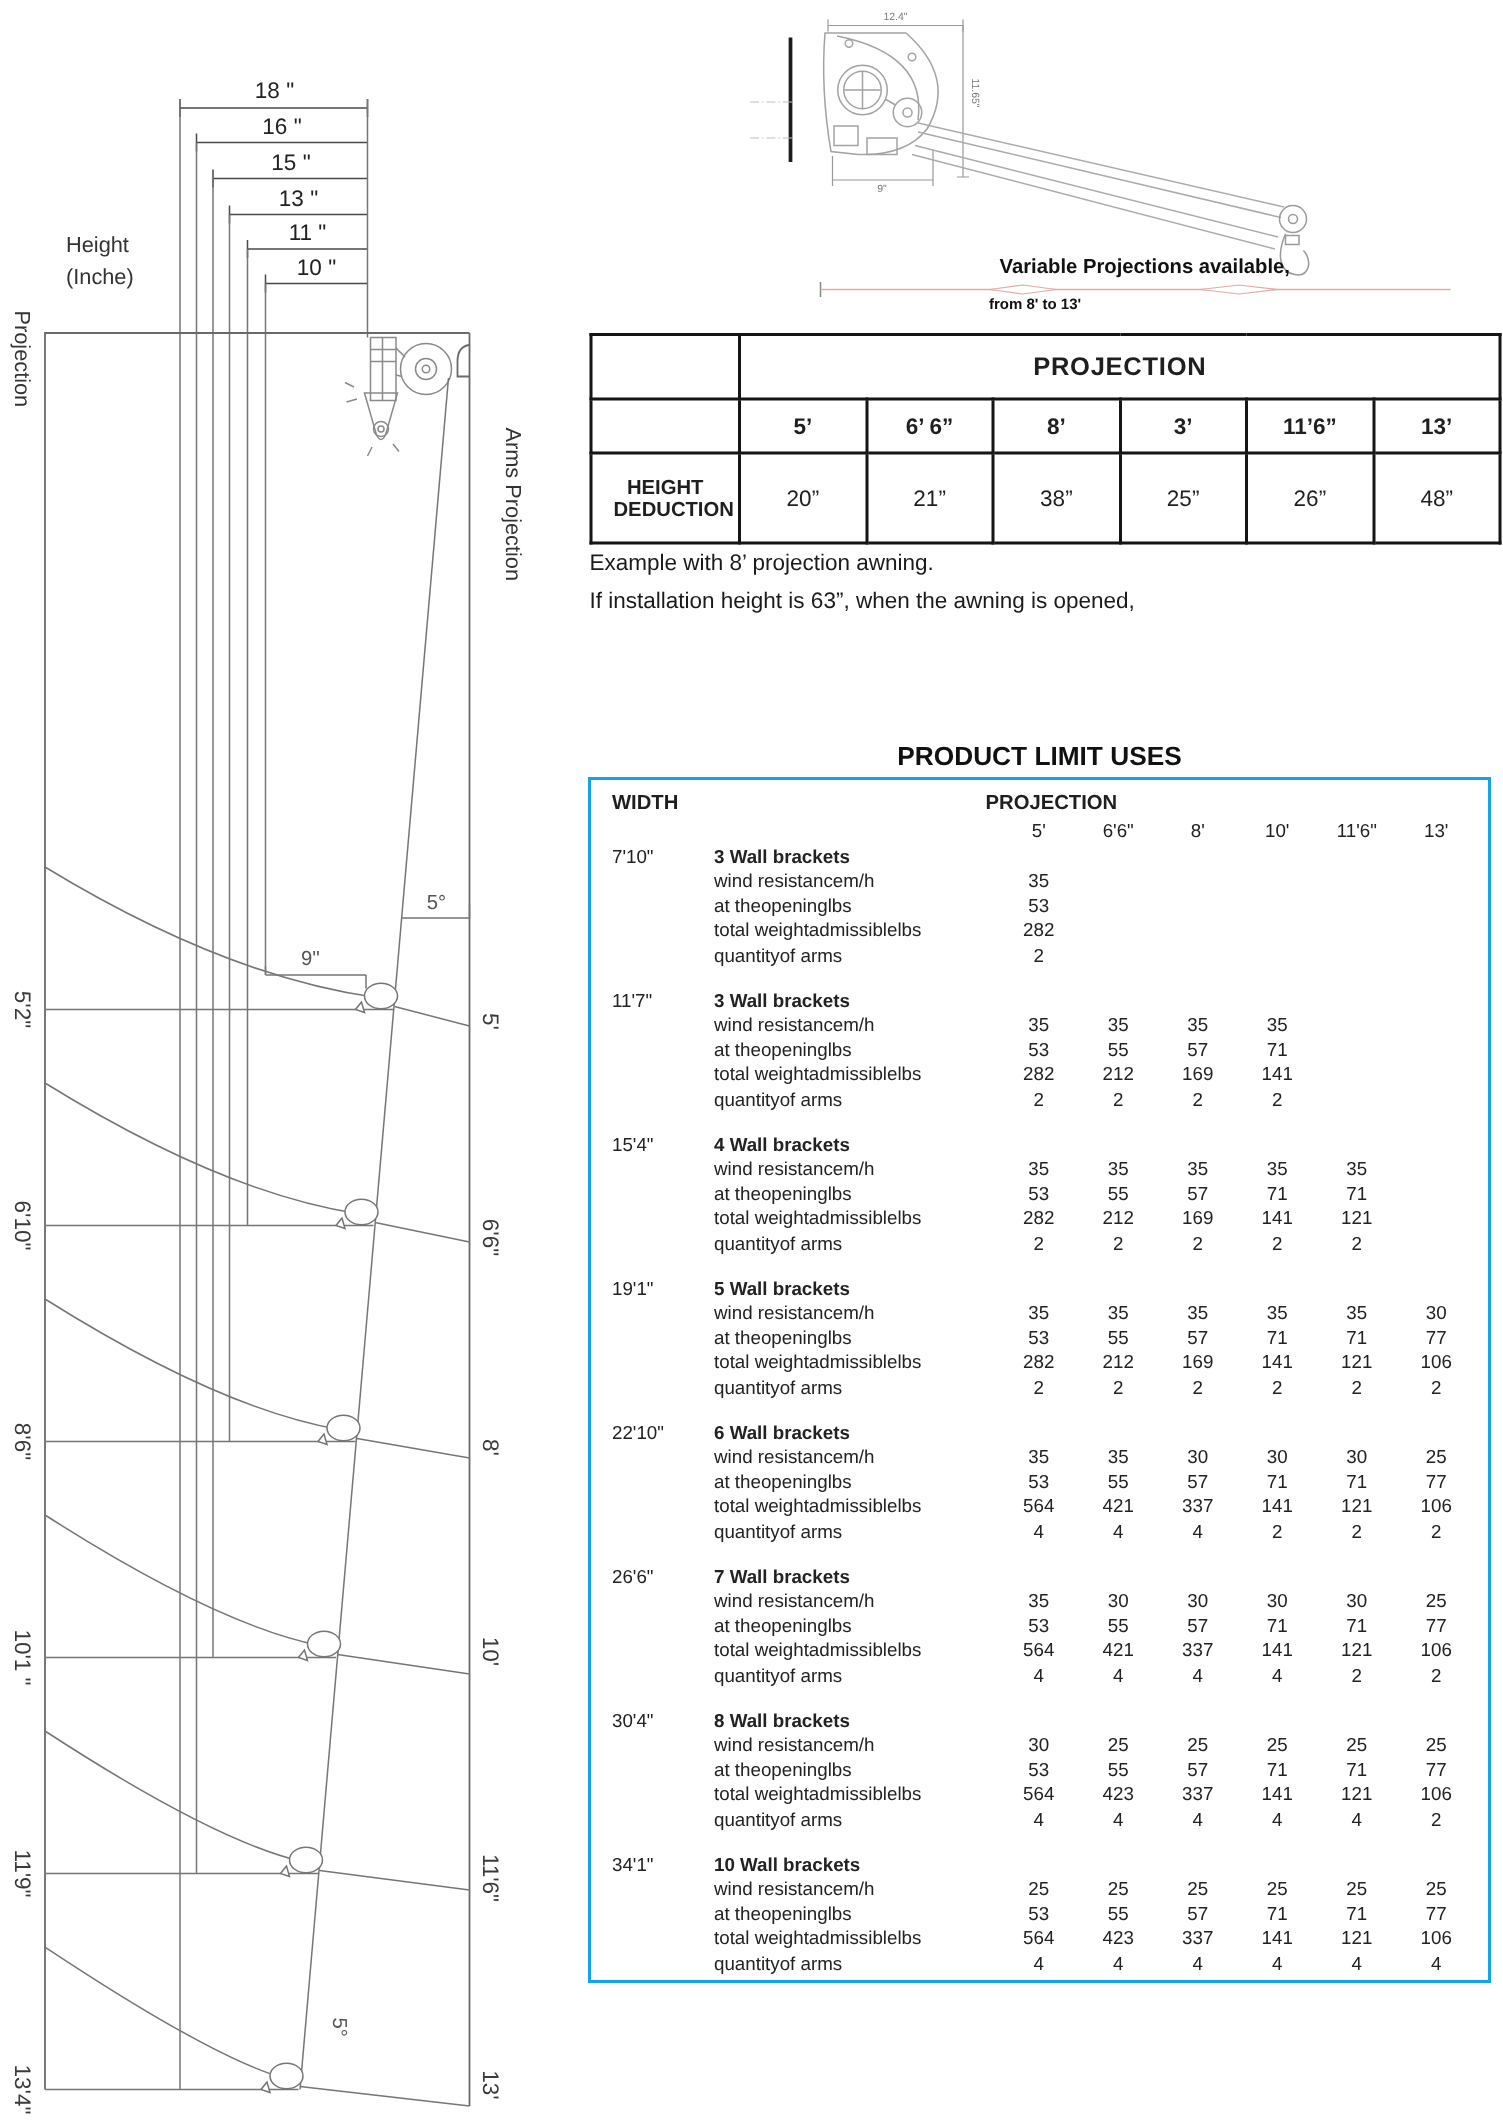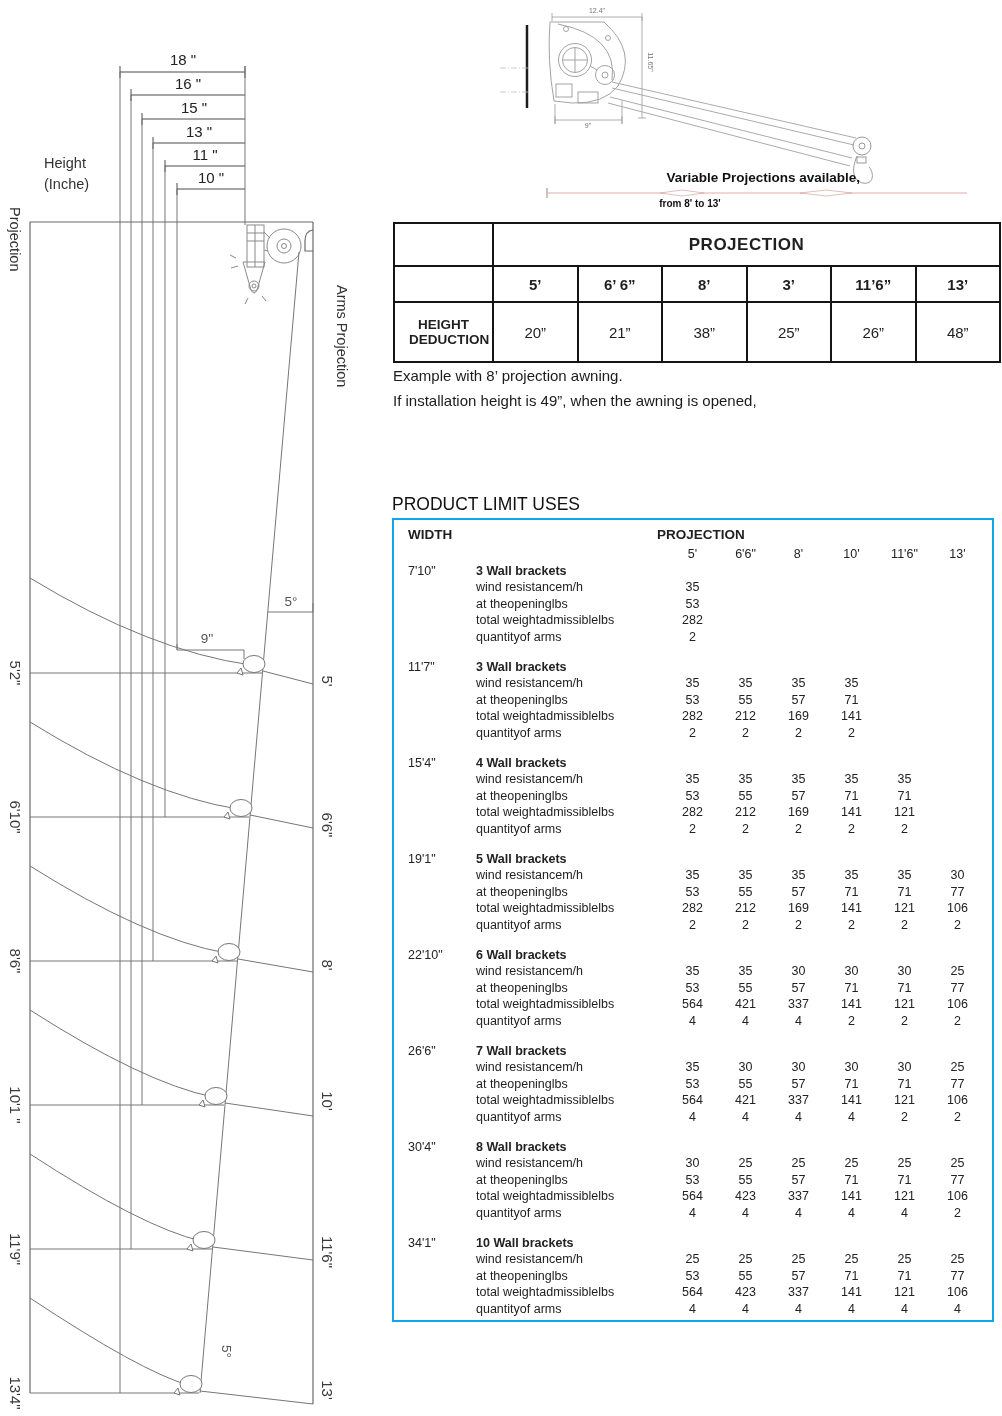--- a/index.html
+++ b/index.html
@@ -17,21 +17,21 @@
   #proj-table td{border:2px solid #151515;text-align:center;vertical-align:middle;padding:0}
   #proj-table .pt-head{font-size:17px;font-weight:bold;height:41px;letter-spacing:.5px}
   #proj-table .pt-col{font-size:15px;font-weight:bold;height:34px}
   #proj-table .pt-val{font-size:15px;height:38px}
   #proj-table .pt-rowhead{font-size:13.5px;font-weight:bold;line-height:15px;padding:14px}
 
   
   #example{left:393px;top:363px;font-size:15px;line-height:25px;color:#1b1b1b}
 
   
-  #plu-title{left:392px;top:494px;width:602px;text-align:left;font-size:17.5px;font-weight:normal;color:#111}
+  #plu-title{left:392px;top:494px;width:602px;text-align:center;font-size:17.5px;font-weight:bold;color:#111}
   #plu-box{left:392px;top:518px;width:602px;height:804px;border:2px solid #0ea5e9;box-sizing:border-box;position:absolute}
   .plu-width-h{position:absolute;left:14px;top:7px;font-weight:bold;font-size:13.5px}
   .plu-proj-h{position:absolute;left:263px;top:7px;font-weight:bold;font-size:13.5px}
   .pg-row{display:grid;grid-template-columns:82px 190px repeat(6,53px);height:16.5px;line-height:16.5px;font-size:12.5px;color:#222}
   .plu-cols{margin-top:26px}
   .pg-w{padding-left:14px}
   .pg-v{text-align:center}
   .pg-b{font-weight:bold}
   .plu-group{margin-bottom:13.5px}
 </style>
@@ -257,21 +257,21 @@
     <td class="pt-val">38”</td>
     <td class="pt-val">25”</td>
     <td class="pt-val">26”</td>
     <td class="pt-val">48”</td>
   </tr>
 </tbody>
   </table>
 
 <div class="abs" id="example">
   <div>Example with 8’ projection awning.</div>
-  <div>If installation height is 49”, when the awning is opened,</div>
+  <div>If installation height is 63”, when the awning is opened,</div>
 </div>
 
 <div class="abs" id="plu-title">PRODUCT LIMIT USES</div>
 <div id="plu-box">
   <span class="plu-width-h">WIDTH</span>
   <span class="plu-proj-h">PROJECTION</span>
   <div class="pg-row plu-cols">
     <span></span>
       <span></span>
     <span class="pg-v">5'</span>

